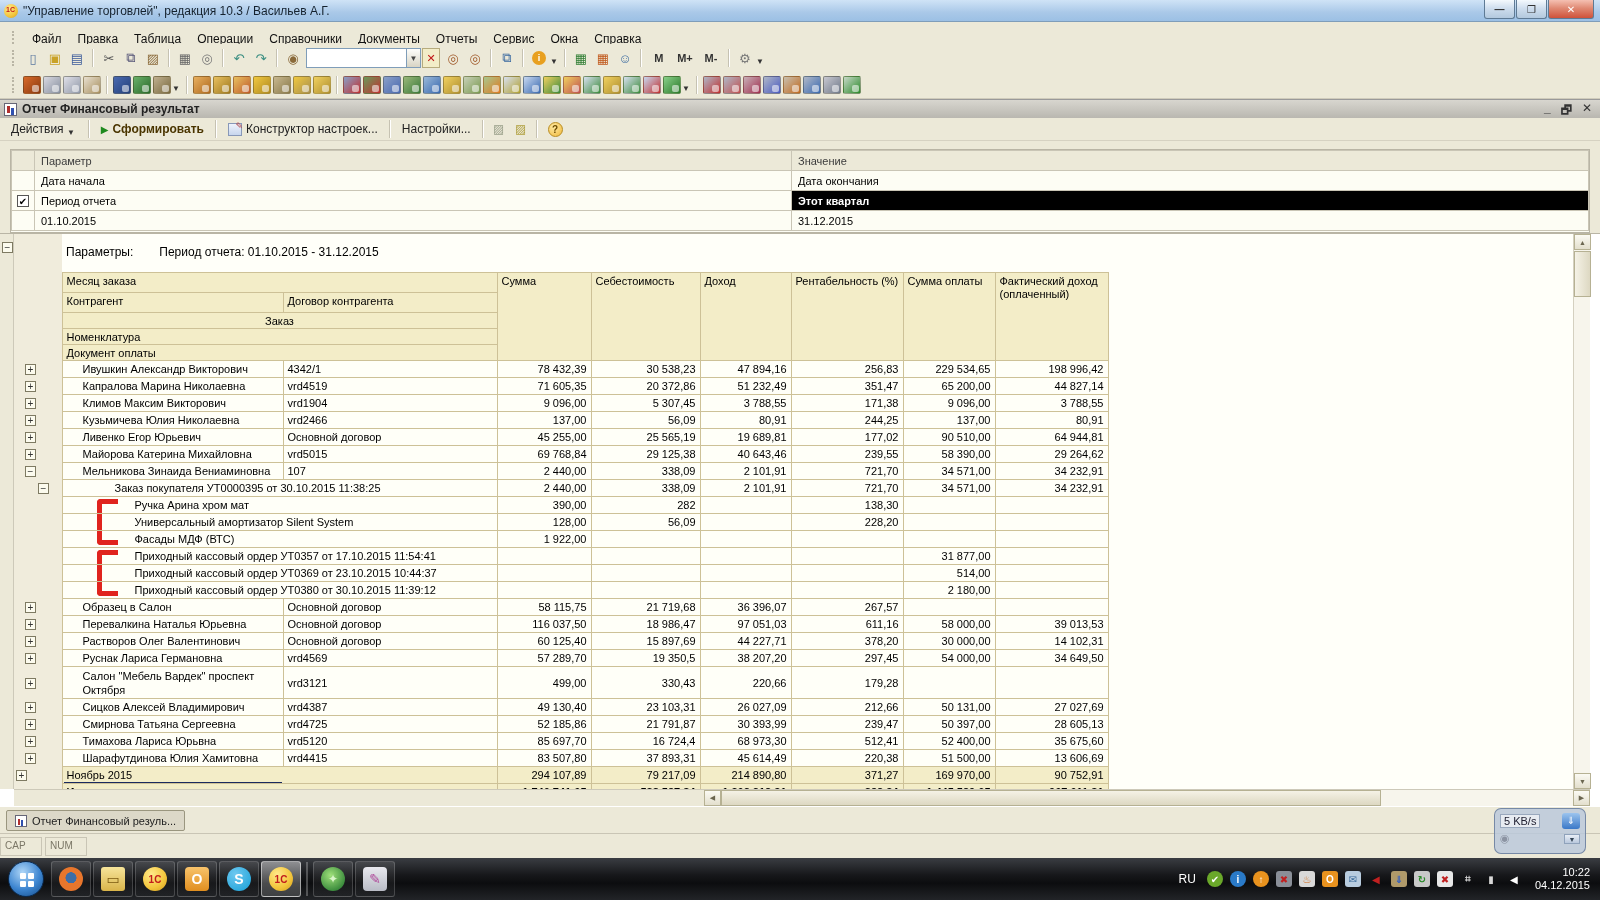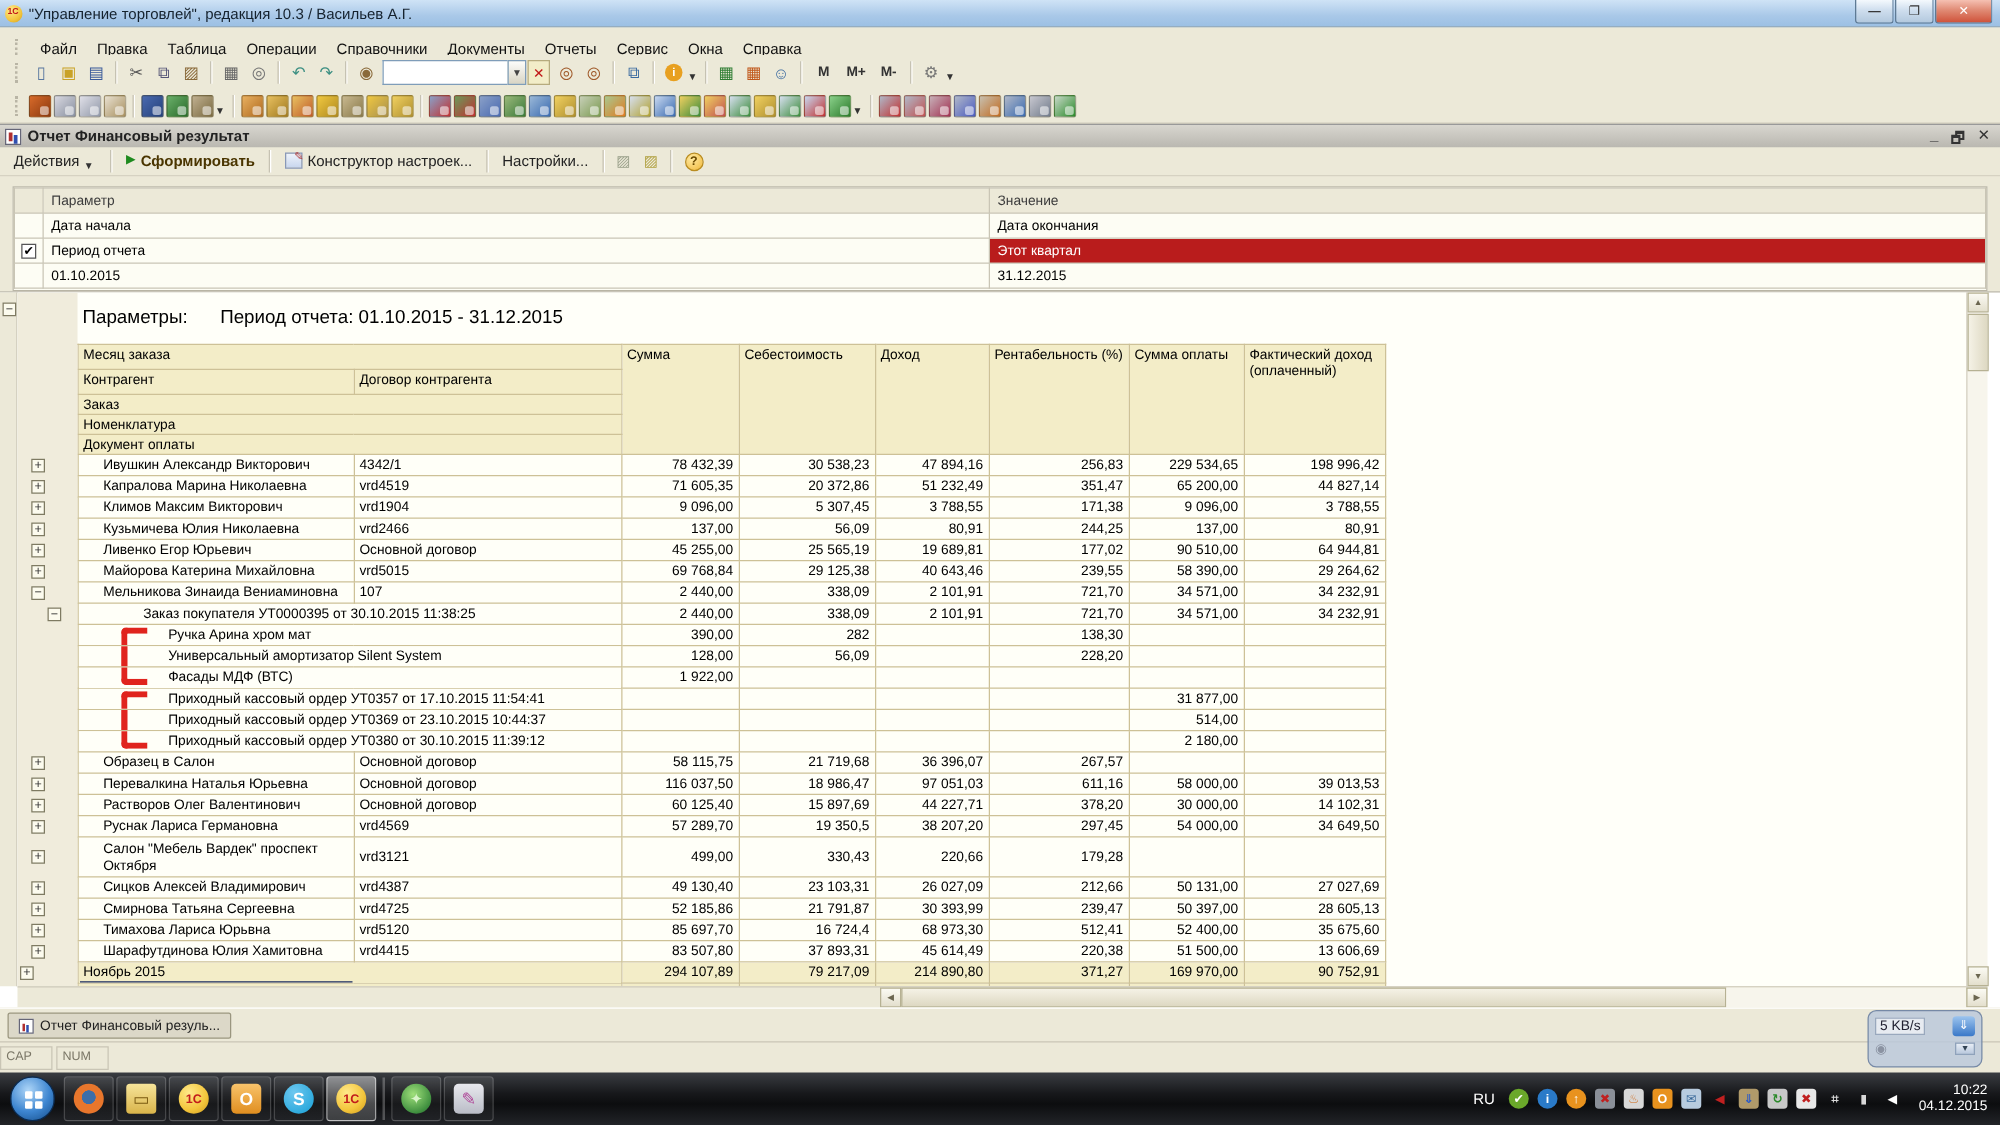--- a/index.html
+++ b/index.html
@@ -46,43 +46,43 @@
   .mdi { position:absolute; left:0; top:99px; right:0; height:19px;
     background:linear-gradient(#d8d6cf,#b9b7b0); border-top:1px solid #999; display:flex; align-items:center; }
   .mdi .rptico { width:13px; height:13px; background:#fff; border:1px solid #667; margin:0 5px 0 4px; position:relative; }
   .mdi .rptico::after { content:""; position:absolute; left:2px; bottom:2px; width:3px; height:7px; background:#b03030; box-shadow:4px 2px 0 0 #3050b0; }
   .mdi .t { font-size:12px; font-weight:bold; color:#222; }
   .mdibtns { position:absolute; right:8px; top:1px; display:flex; gap:10px; font-size:12px; font-weight:bold; color:#333; }
   .mdibtns span { cursor:default; }
 
   
   .actionbar { position:absolute; left:0; top:118px; right:0; height:23px; background:#ECE9D8; display:flex; align-items:center; padding-left:4px; border-bottom:1px solid #d6d2c2;}
-  .abtn { display:flex; align-items:flex-start; padding:2px 7px; font-size:12px; color:#222; }
+  .abtn { display:flex; align-items:center; padding:2px 7px; font-size:12px; color:#222; }
   .abtn b { color:#4a3500; }
   .abtn .play { color:#1e8a1e; font-size:10px; margin-right:4px; }
   .abtn .cons { width:14px; height:13px; background:linear-gradient(#eef3fb,#c8d6ee); border:1px solid #8898b8; margin-right:4px; position:relative;}
   .abtn .cons::after{ content:"✎"; position:absolute; right:-2px; top:-3px; font-size:9px; color:#b04040;}
   .aico { width:20px; height:18px; display:flex; align-items:center; justify-content:center; font-size:12px; margin:0 1px; }
   .help { width:15px; height:15px; border-radius:50%; background:radial-gradient(circle at 35% 30%,#ffe9a0,#f0b93c); border:1px solid #b98c20; color:#6b4a00; font-weight:bold; font-size:10px; display:flex; align-items:center; justify-content:center; margin-left:6px;}
 
   
   .params { position:absolute; left:10px; top:149px; width:1580px; height:84px; border:1px solid #b9b5a5; background:#fdfdf4; }
   .params table { border-collapse:collapse; width:100%; table-layout:fixed; }
   .params td { border:1px solid #c9c5b5; height:20px; padding:0 6px; font-size:11px; background:#fdfdf4; overflow:hidden; white-space:nowrap; }
   .params tr.hdr td { background:#ECE9D8; color:#3c3c3c; }
   .params td.chk { width:22px; padding:0; text-align:center; }
-  .params td.sel { background:#b91c1c; color:#fff; }
+  .params td.sel { background:#000000; color:#fff;font-weight:bold; }
   .cbx { display:inline-block; width:12px; height:12px; border:1px solid #555; background:#fff; font-size:10px; line-height:11px; color:#000; }
 
   
   .report { position:absolute; left:0; top:233px; right:0; height:573px; background:#fff; border-top:1px solid #b9b5a5; }
   .rail { position:absolute; left:0; top:0; bottom:17px; width:14px; background:#ECE9D8; border-right:1px solid #cdc9b9; }
   .canvas { position:absolute; left:14px; top:0; right:27px; bottom:17px; background:#fffff9; overflow:hidden; }
   .canvas::before { content:""; position:absolute; left:0; top:0; bottom:0; width:48px; background:#f0ecdc; }
-  .pline { position:relative; margin:11px 0 0 52px; font-size:15px; color:#000; }
+  .pline { position:relative; margin:11px 0 0 52px; font-size:12px; color:#000; }
   .pline .lbl { margin-right:26px; }
   .exp { display:inline-block; width:11px; height:11px; border:1px solid #7e7a62; background:#fcfbee; color:#333;
     font-size:10px; line-height:9px; text-align:center; vertical-align:middle; }
   .exp.top-level { position:absolute; left:2px; top:8px; }
   .rpt { position:relative; border-collapse:collapse; margin-top:13px; table-layout:fixed; }
   .rpt td { border:1px solid #cdc197; font-size:11px; height:17px; padding:0 4px; overflow:hidden; white-space:nowrap; background:#fffff8; }
   .rpt td.gutter { border:none; background:#f0ecdc; padding:0; position:relative; }
   .rpt td.hd { background:#f3edc8; vertical-align:top; white-space:normal; line-height:13px; padding-top:2px; }
   .rpt td.num { text-align:right; }
   .rpt tr.r-group td:not(.gutter), .rpt tr.r-total td:not(.gutter) { background:#f3edc8; }
@@ -364,21 +364,21 @@
             <td class="hd" rowspan="5">Доход</td>
             <td class="hd" rowspan="5">Рентабельность (%)</td>
             <td class="hd" rowspan="5">Сумма оплаты</td>
             <td class="hd" rowspan="5">Фактический доход (оплаченный)</td>
           </tr>
           <tr>
             <td class="hd" style="height:20px;">Контрагент</td>
             <td class="hd">Договор контрагента</td>
           </tr>
           <tr>
-              <td class="hd" colspan="2" style="height:15px;">Заказ</td>
+              <td class="hd" colspan="2" style="height:15px;text-align:center;">Заказ</td>
             </tr>
           <tr>
               <td class="hd" colspan="2" style="height:15px;">Номенклатура</td>
             </tr>
           <tr>
               <td class="hd" colspan="2" style="height:15px;">Документ оплаты</td>
             </tr>
         </thead>
         <tbody id="report-body">
             <tr class="r-contractor">

